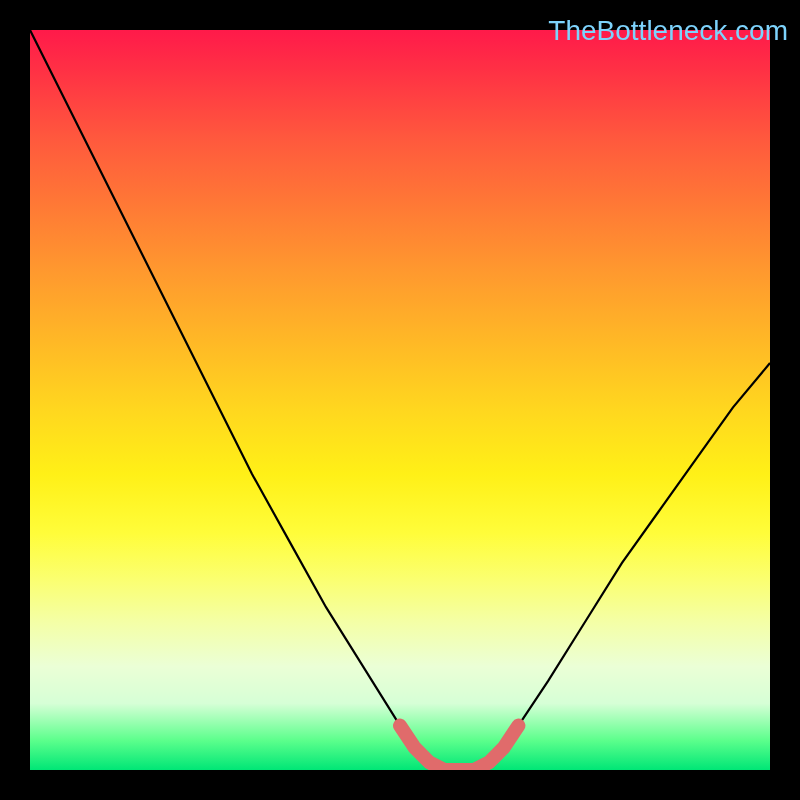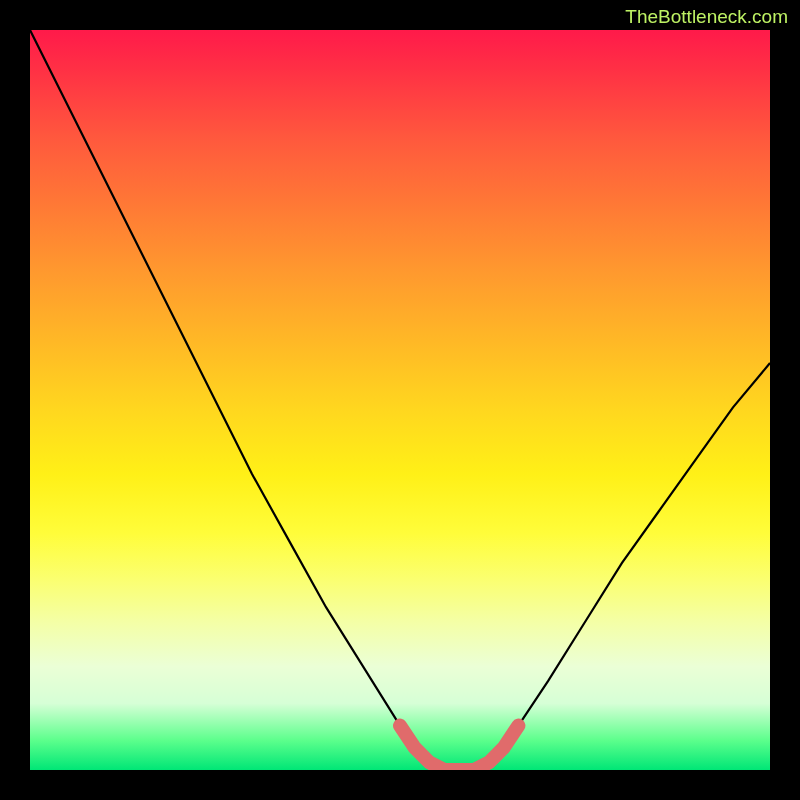--- a/index.html
+++ b/index.html
@@ -31,24 +31,24 @@
       #fbff6e 74%,
       #f4ffa6 80%,
       #ebffd6 86%,
       #d6ffd6 91%,
       #5cff8c 96%,
       #00e676 100%
     );
   }
   .watermark {
     position: absolute;
-    top: 6px;
+    top: 15px;
     right: 12px;
-    color: #bef264;
-    font-size: 19px;
+    color: #7dd3fc;
+    font-size: 28px;
     font-weight: 500;
     z-index: 10;
   }
   svg.curve {
     position: absolute;
     left: 0;
     top: 0;
     width: 740px;
     height: 740px;
     z-index: 5;

